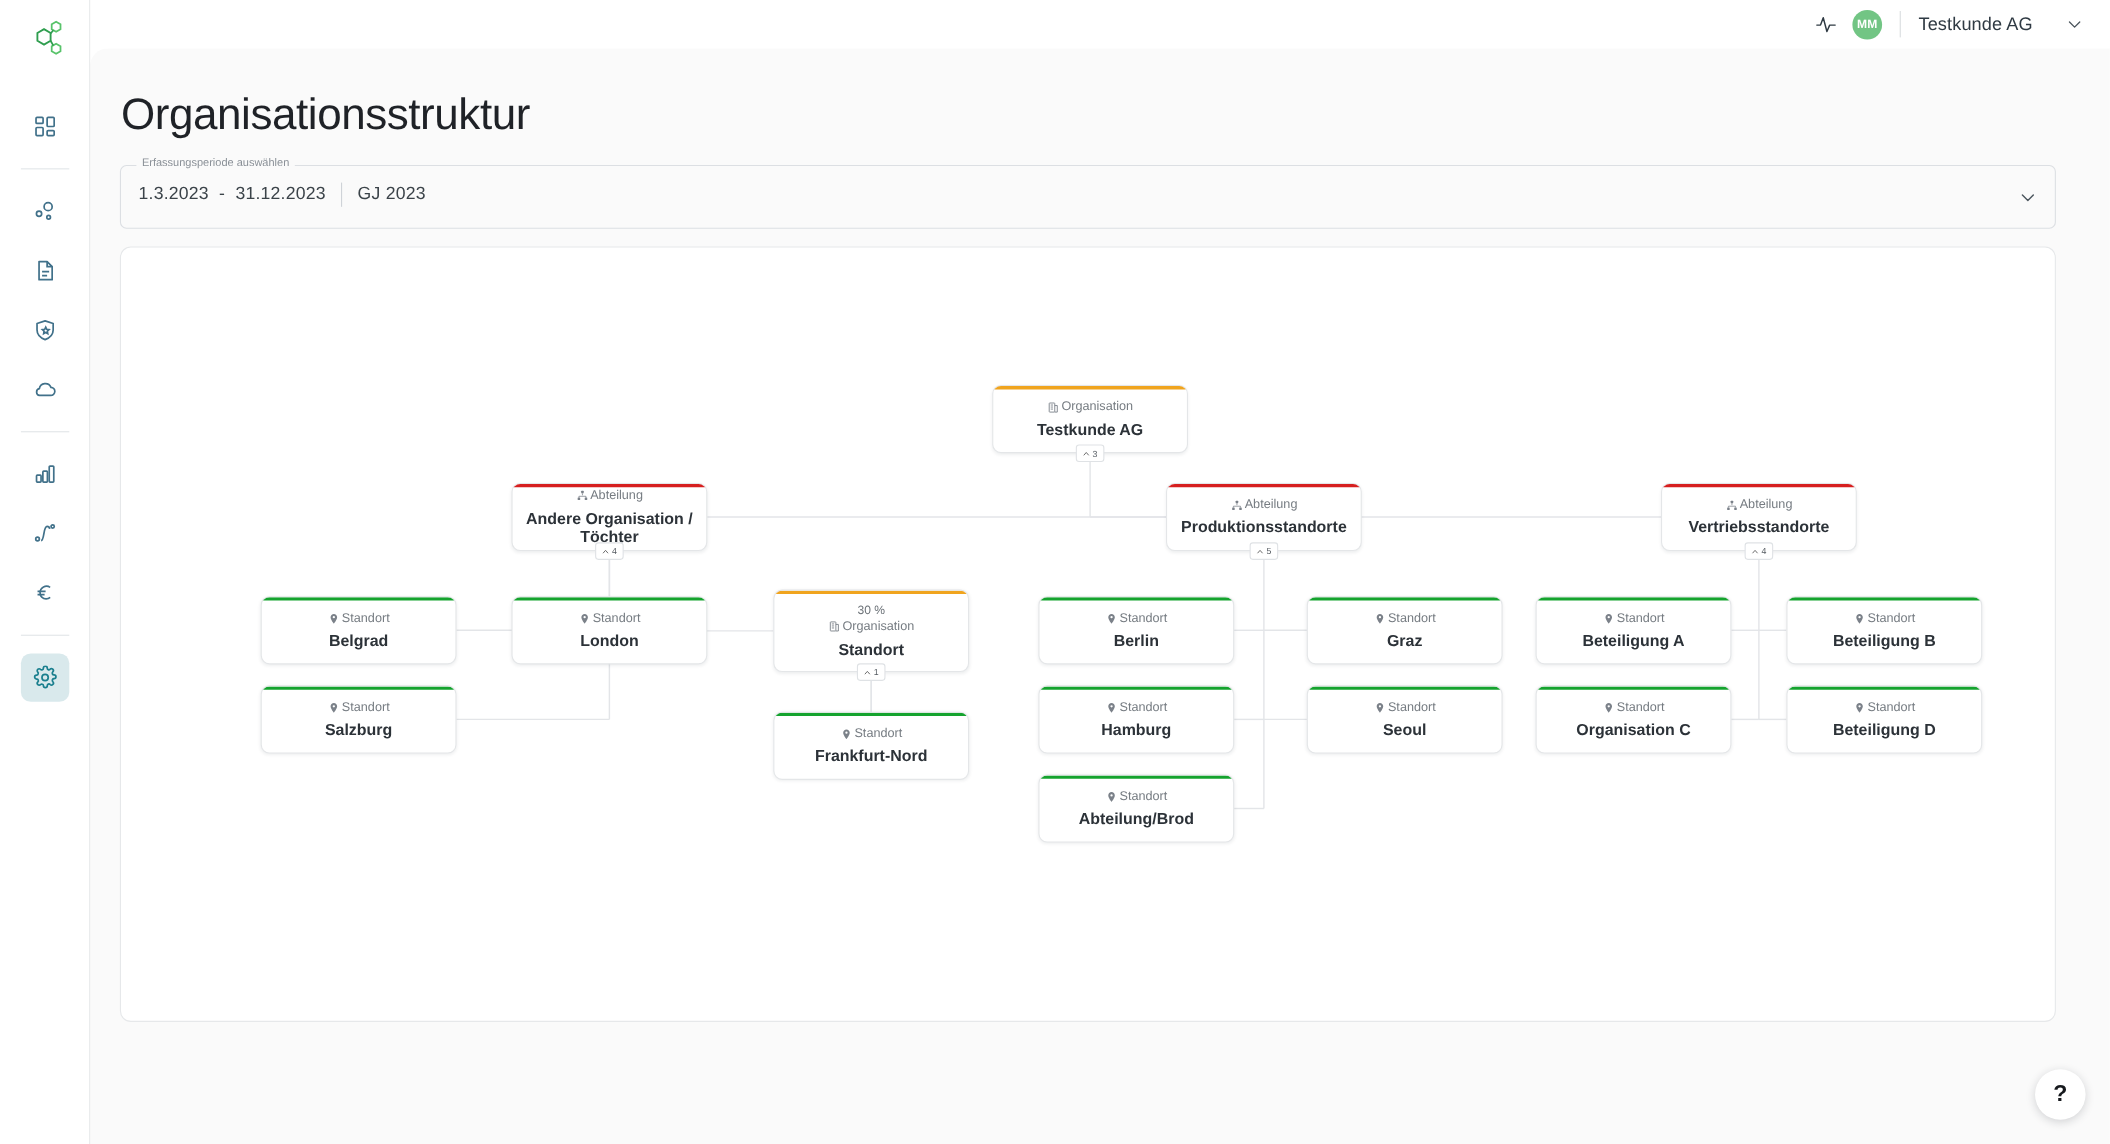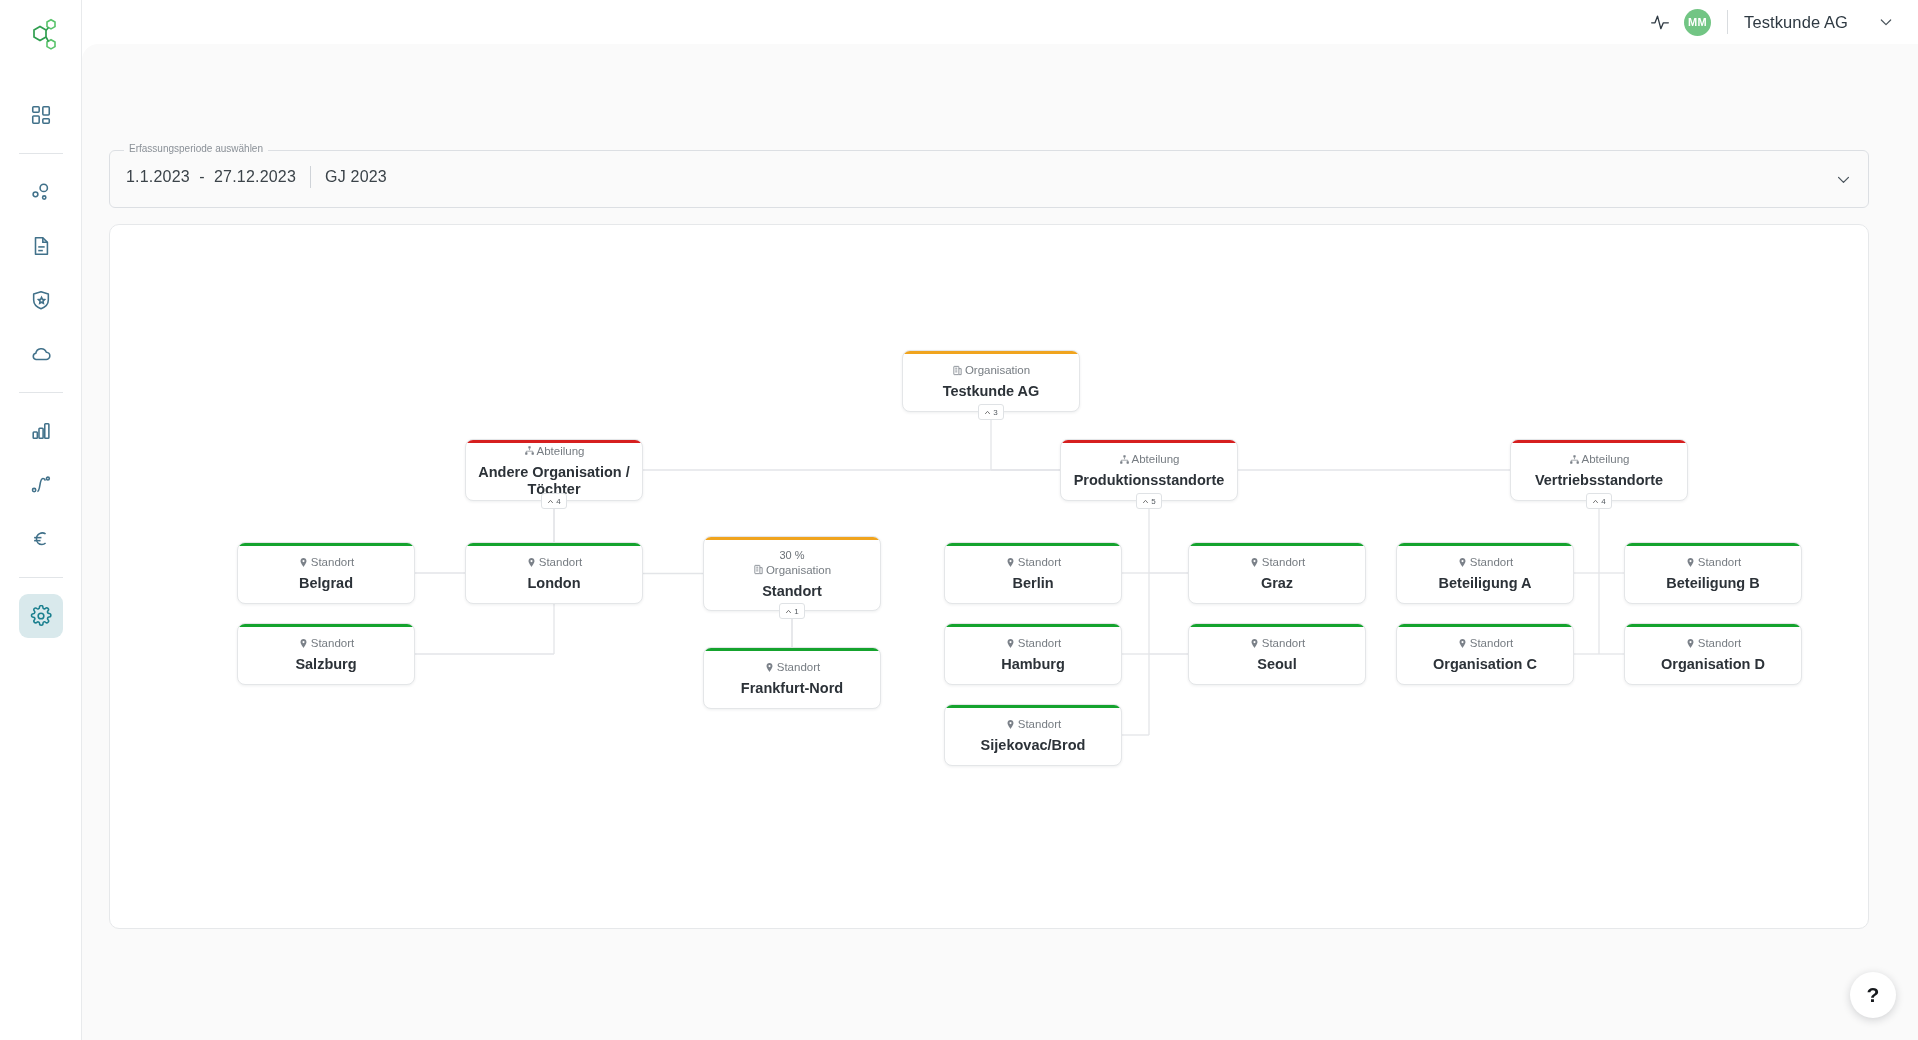--- a/index.html
+++ b/index.html
@@ -282,25 +282,26 @@
   <div id="tenant-name">Testkunde AG</div>
   <div id="tenant-caret">
     <svg width="16" height="16" viewBox="0 0 24 24" fill="none" stroke="currentColor" stroke-width="1.8" stroke-linecap="round" stroke-linejoin="round">
       <polyline points="5,9 12,16 19,9"></polyline>
     </svg>
   </div>
 </div>
 
 <div id="page">
 
+  <div id="page-title">Organisationsstruktur</div>
 
   <div id="period-field">
     <div id="period-legend">Erfassungsperiode auswählen</div>
     <div id="period-value">
-      <span id="period-range">1.1.2023  -  27.12.2023</span>
+      <span id="period-range">1.3.2023  -  31.12.2023</span>
       <span id="period-divider"></span>
       <span id="period-fy">GJ 2023</span>
     </div>
     <div id="period-caret">
       <svg width="17" height="17" viewBox="0 0 24 24" fill="none" stroke="currentColor" stroke-width="1.8" stroke-linecap="round" stroke-linejoin="round">
         <polyline points="5,9 12,16 19,9"></polyline>
       </svg>
     </div>
   </div>
 
@@ -521,21 +522,21 @@
           <div class="topbar-accent" style="background: rgb(21, 163, 46);"></div>
           <div class="node-type">
             <span style="color: rgb(123, 129, 137); display: flex;">
               <svg width="11" height="11" viewBox="0 0 24 24" fill="currentColor">
                 <path d="M12 2.4c-3.6 0-6.5 2.9-6.5 6.5 0 4.9 6.5 12.7 6.5 12.7s6.5-7.8 6.5-12.7c0-3.6-2.9-6.5-6.5-6.5z"></path>
                 <circle cx="12" cy="8.9" r="2.3" fill="#ffffff"></circle>
               </svg>
             </span>
             <span>Standort</span>
           </div>
-          <div class="node-label">Sijekovac/Brod</div>
+          <div class="node-label">Abteilung/Brod</div>
         </div>
         <div class="node" style="left: 1078px; top: 317px; width: 178px; height: 62px;">
           <div class="topbar-accent" style="background: rgb(21, 163, 46);"></div>
           <div class="node-type">
             <span style="color: rgb(123, 129, 137); display: flex;">
               <svg width="11" height="11" viewBox="0 0 24 24" fill="currentColor">
                 <path d="M12 2.4c-3.6 0-6.5 2.9-6.5 6.5 0 4.9 6.5 12.7 6.5 12.7s6.5-7.8 6.5-12.7c0-3.6-2.9-6.5-6.5-6.5z"></path>
                 <circle cx="12" cy="8.9" r="2.3" fill="#ffffff"></circle>
               </svg>
             </span>
@@ -599,19 +600,19 @@
           <div class="topbar-accent" style="background: rgb(21, 163, 46);"></div>
           <div class="node-type">
             <span style="color: rgb(123, 129, 137); display: flex;">
               <svg width="11" height="11" viewBox="0 0 24 24" fill="currentColor">
                 <path d="M12 2.4c-3.6 0-6.5 2.9-6.5 6.5 0 4.9 6.5 12.7 6.5 12.7s6.5-7.8 6.5-12.7c0-3.6-2.9-6.5-6.5-6.5z"></path>
                 <circle cx="12" cy="8.9" r="2.3" fill="#ffffff"></circle>
               </svg>
             </span>
             <span>Standort</span>
           </div>
-          <div class="node-label">Organisation D</div>
+          <div class="node-label">Beteiligung D</div>
         </div>
       </div>
   </div>
 
   <div id="help-fab">?</div>
 </div>
 
 </body></html>

